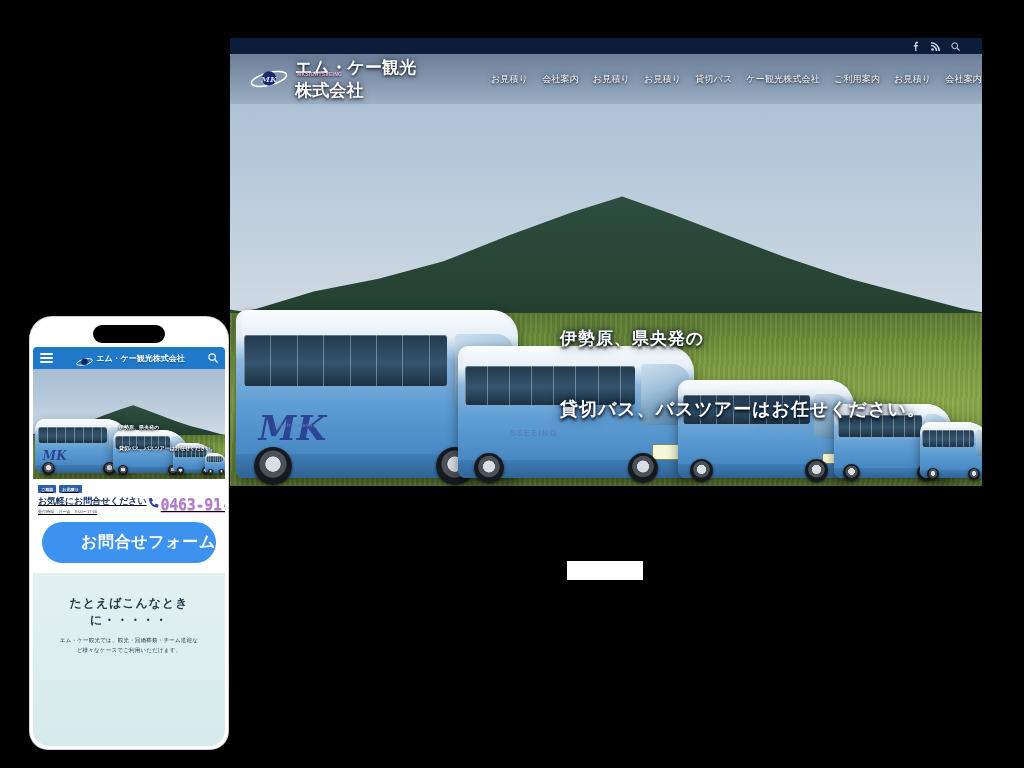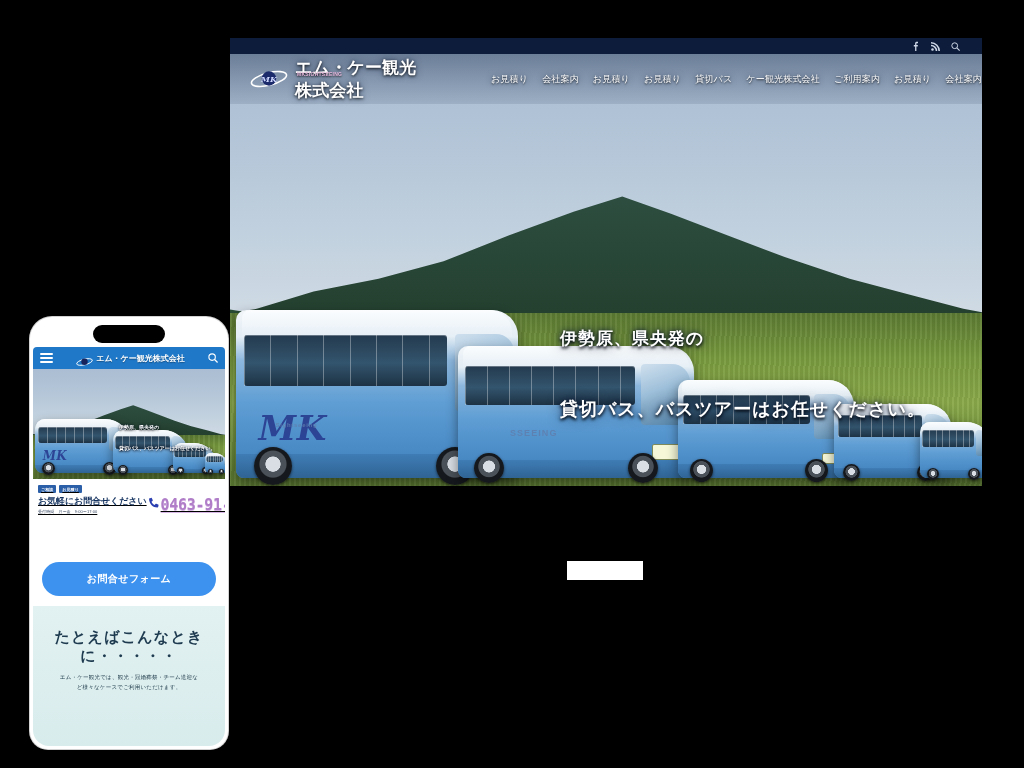--- a/index.html
+++ b/index.html
@@ -237,31 +237,30 @@
   .contact-head { font-size: 9px; font-weight: 700; color: #13315e; letter-spacing: -.01em; }
   .contact-hours { font-size: 4px; color: #3a4a63; margin-top: 1px; letter-spacing: .02em; }
   .tel-wrap { display: flex; align-items: center; gap: 1px; margin-left: -2px; }
   .tel-num {
     font-family: "DejaVu Sans Mono", monospace; font-weight: 700; font-size: 15px;
     color: #b07ec8; letter-spacing: -.02em;
     text-shadow: 0 1px 0 #d8b6e6; white-space: nowrap;
   }
   .mbtns { background:#fff; padding: 6px 9px 10px 9px; display:flex; flex-direction: column; gap: 10px; }
   .mbtn {
-    display: block; text-align: center; background: #3d92f0; color:#fff;
-    font-size: 10px; font-weight: 700; padding: 10px 0; border-radius: 22px;
+    display: block; text-align: right; background: #3d92f0; color:#fff;
+    font-size: 16px; font-weight: 700; padding: 10px 0; border-radius: 22px;
     border: none; cursor: pointer; letter-spacing: .04em;
     font-family: "Liberation Sans", sans-serif;
-    margin-top: 40px;
   }
   .mfooter {
     background: linear-gradient(180deg, #e2f1f1 0%, #cfe7e8 70%, #c6e2e4 100%);
     padding: 22px 6px 10px 6px; text-align: center; position: relative; height: 100%;
   }
-  .mfooter-title { font-size: 15px; font-weight: 700; color: #1d3a4f; letter-spacing: .08em; }
+  .mfooter-title { font-size: 12px; font-weight: 700; color: #1d3a4f; letter-spacing: .08em; }
   .mfooter-body { font-size: 5.5px; color: #24404f; line-height: 1.8; margin-top: 7px; letter-spacing: .04em; }
 </style>
 </head>
 <body>
 
 <div id="root">
 
   <div id="desktop">
 
     <div class="dtopbar">

